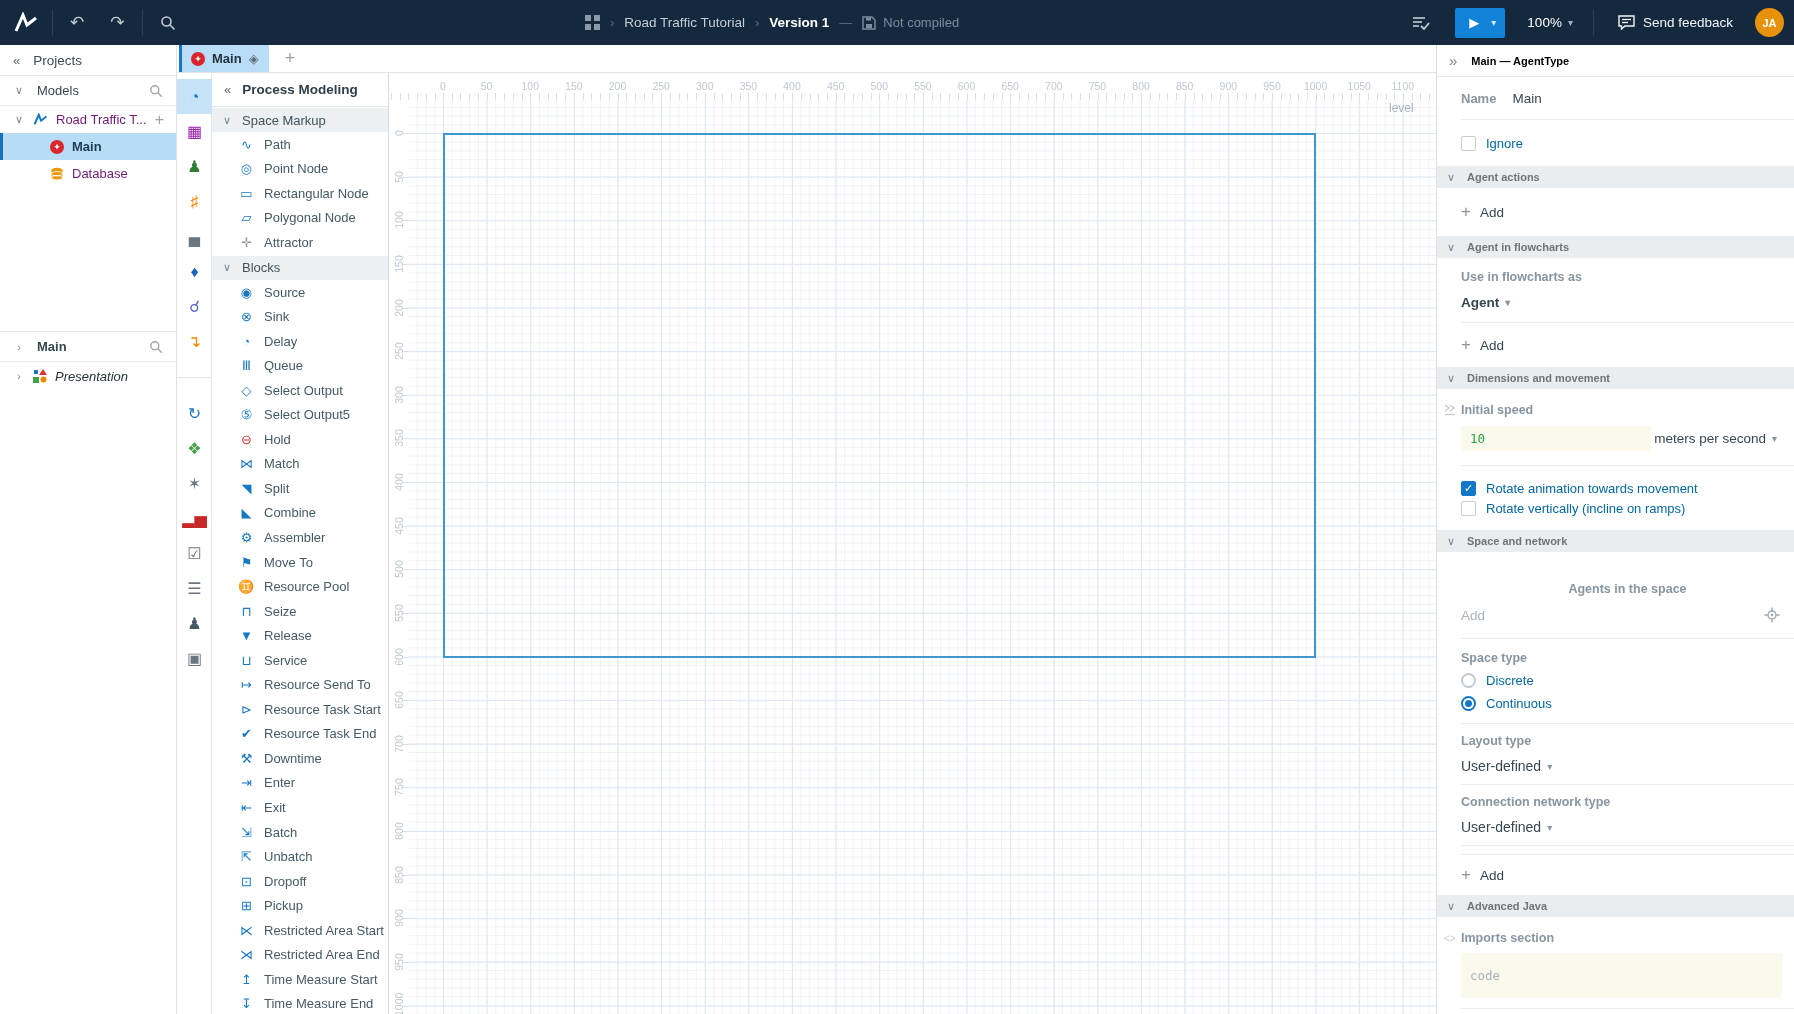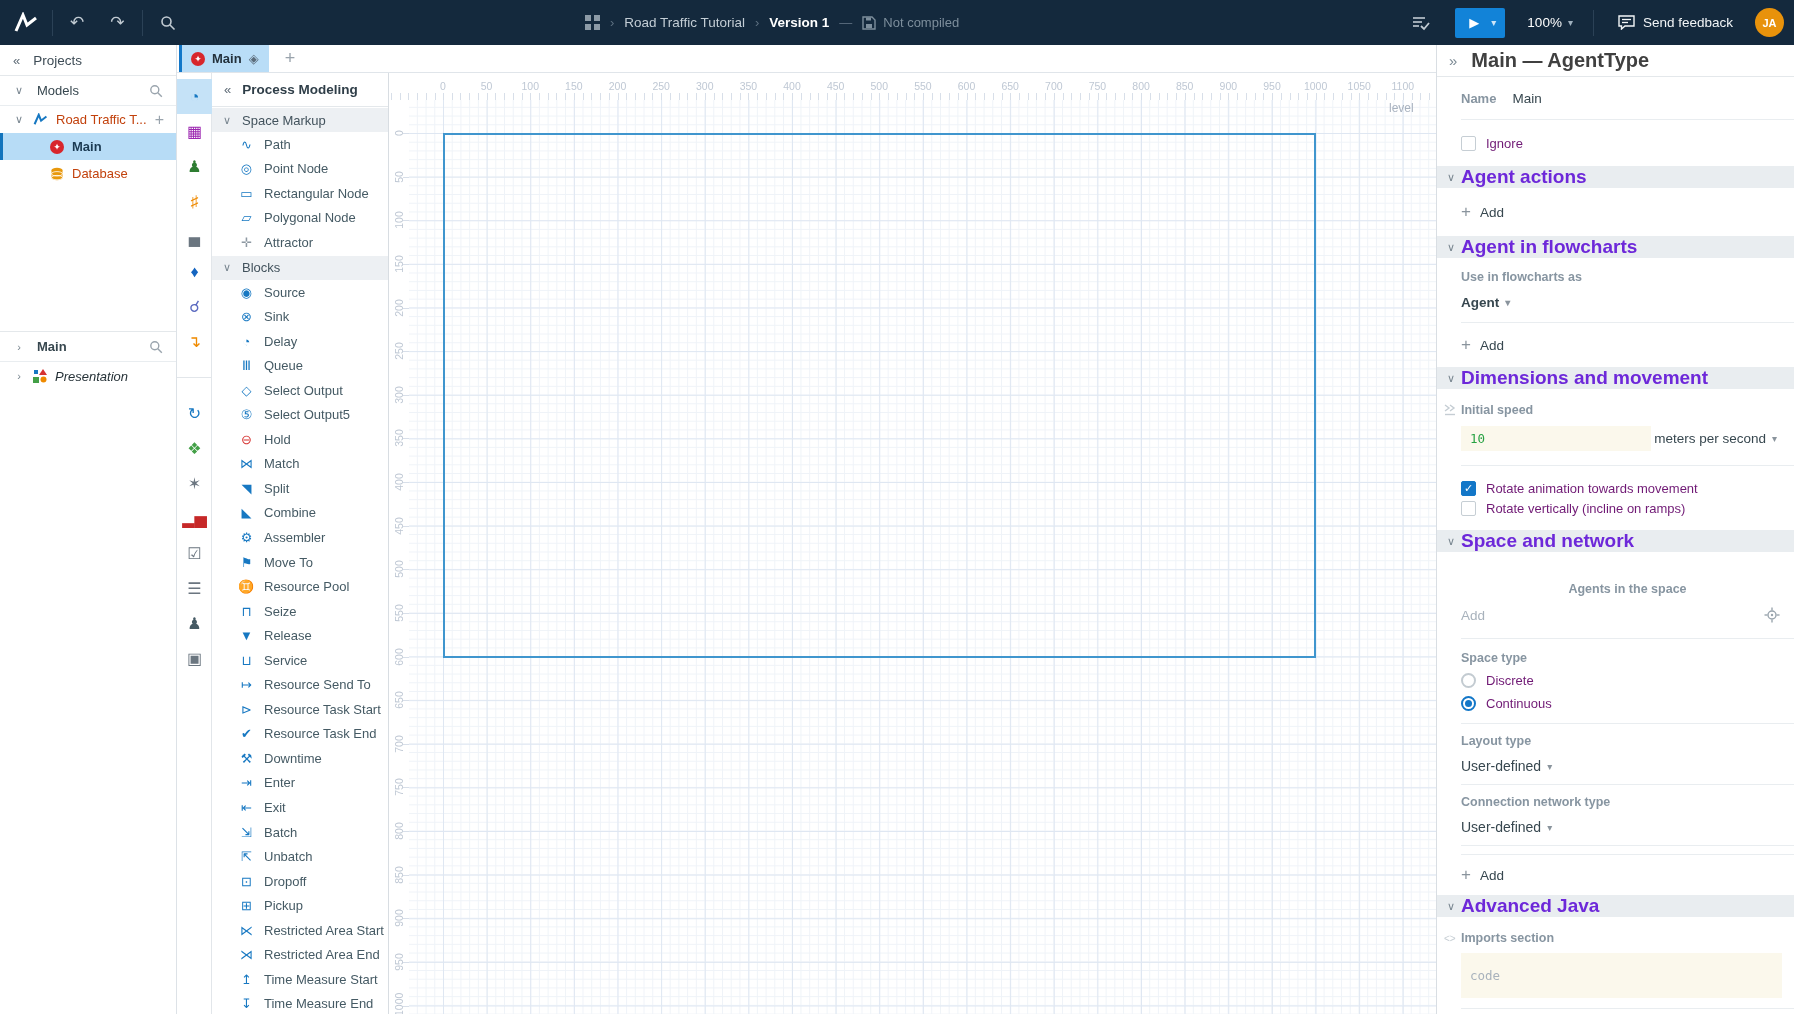--- a/index.html
+++ b/index.html
@@ -30,21 +30,21 @@
 
   
   #left-panel { position:absolute; left:0; top:45px; width:177px; bottom:0; background:#fff; border-right:1px solid #DDE2E7; }
   .lp-header { height:31px; display:flex; align-items:center; border-bottom:1px solid #E4E8EB; padding-left:13px; gap:13px; color:#5E6B76; }
   .lp-header .title { color:#3E4C56; font-size:13.5px; }
   .lp-row { height:30px; display:flex; align-items:center; padding:0 13px; gap:12px; border-bottom:1px solid #E9EDF0; }
   .chev { color:#78858F; font-size:11px; width:12px; text-align:center; }
   .lp-row .label { color:#37474F; flex:1; }
   .mag { margin-left:auto; }
   .tree-row { height:27px; display:flex; align-items:center; gap:8px; padding-left:13px; position:relative; cursor:pointer; }
-  .tree-row .lbl { color:#c2410c; }
+  .tree-row .lbl { color:#701a75; }
   .tree-row.selected { background:#B7DCF6; }
   .tree-row.selected::before { content:""; position:absolute; left:0; top:0; bottom:0; width:3px; background:#1374BC; }
   .tree-row.selected .lbl { font-weight:bold; color:#1B3A52; }
   .indent1 { padding-left:50px; }
   .plus-btn { margin-left:auto; margin-right:12px; color:#9AA4AD; font-size:16px; }
   .agent-badge { width:14px; height:14px; border-radius:50%; background:#D8262C; color:#fff; font-size:9px; display:inline-flex; align-items:center; justify-content:center; flex:none; }
   .lp-bottom { position:absolute; left:0; right:0; top:286px; border-top:1px solid #E4E8EB; }
   .lp-brow { height:30px; display:flex; align-items:center; gap:12px; padding:0 13px; border-bottom:1px solid #E9EDF0; }
   .lp-brow .label { color:#37474F; }
   .lp-brow2 { height:28px; display:flex; align-items:center; gap:8px; padding:0 13px; }
@@ -89,35 +89,35 @@
        linear-gradient(90deg,#EFF3F8 1px, transparent 1px);
      background-size:43.63px 43.63px,43.63px 43.63px,8.727px 8.727px,8.727px 8.727px;
      background-position:34px 33px,34px 33px,34px 33px,34px 33px; }
   #sel-rect { position:absolute; left:34px; top:33px; width:873px; height:525px; border:2px solid #4096CE; background:transparent; }
   #level-label { position:absolute; left:1000px; top:28px; font-size:12px; color:#A8B2BF; }
 
   
   #inspector { position:absolute; left:1436px; top:45px; width:358px; bottom:0; background:#fff; border-left:1px solid #D9DEE3; overflow:hidden; }
   .ins-header { height:32px; display:flex; align-items:center; border-bottom:1px solid #E4E8EB; padding-left:12px; gap:14px; }
   .ins-header .exp { color:#7C8A94; font-size:15px; cursor:pointer; }
-  .ins-header .title { color:#404040; font-size:20px; font-weight:bold; }
+  .ins-header .title { color:#000000; font-size:11px; font-weight:bold; }
   .band { height:22px; background:#E9EDF0; display:flex; align-items:center; cursor:pointer; }
   .band .chev { margin-left:8px; }
-  .band .btitle { color:#6d28d9; font-weight:bold; margin-left:4px; font-size:19px; }
+  .band .btitle { color:#737373; font-weight:bold; margin-left:10px; font-size:11px; }
   .ins-row { position:relative; padding-left:24px; display:flex; align-items:center; }
   .hr { height:1px; background:#E9EDF0; margin-left:24px; }
   .slabel { color:#8795A1; font-size:12.5px;font-weight:bold; }
   .val { color:#37474F; font-size:13.5px; }
   .caret-g { color:#8A949D; font-size:10px; margin-left:6px; }
   .add-row { gap:9px; cursor:pointer; }
   .add-plus { color:#8A949D; font-size:17px; }
   .add-lbl { color:#37474F; font-size:13.5px; }
   .cb { width:15px; height:15px; border:1.5px solid #C6CED4; border-radius:2px; background:#fff; flex:none; display:flex; align-items:center; justify-content:center; cursor:pointer; }
   .cb.checked { background:#1377C8; border-color:#1377C8; color:#fff; font-size:11px; }
-  .cb-lbl { margin-left:10px; color:#701a75; }
+  .cb-lbl { margin-left:10px; color:#0369a1; }
   .radio { width:15px; height:15px; border-radius:50%; border:2px solid #C3CBD1; flex:none; cursor:pointer; display:flex; align-items:center; justify-content:center; }
   .radio.sel { border-color:#1377C8; }
   .radio.sel::after { content:""; width:7px; height:7px; border-radius:50%; background:#1377C8; }
   .gutter-ico { position:absolute; left:7px; color:#C5CDD3; font-size:11px; }
   .code { font-family:"DejaVu Sans Mono", monospace; font-size:12.5px; }
   .code-field { background:#FBF8EC; color:#27A243; padding:5px 9px; width:190px; }
   .code-block { background:#FBF8EC; color:#A8B2BC; padding:15px 9px; margin:0 12px 0 24px; }
   .placeholder { color:#A8B2BC; }
   .units { margin-left:auto; margin-right:17px; display:flex; align-items:center; cursor:pointer; }
   .crosshair { margin-left:auto; margin-right:14px; }

